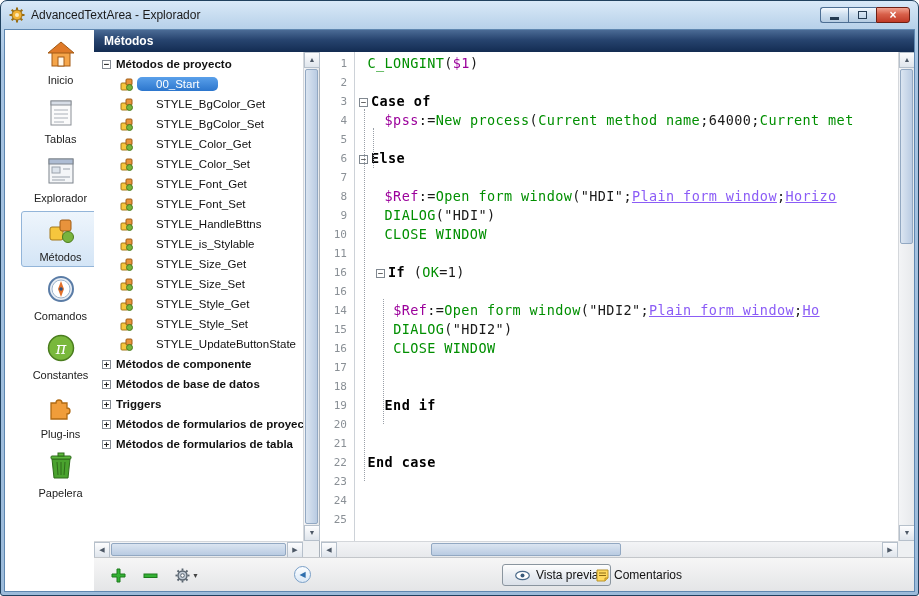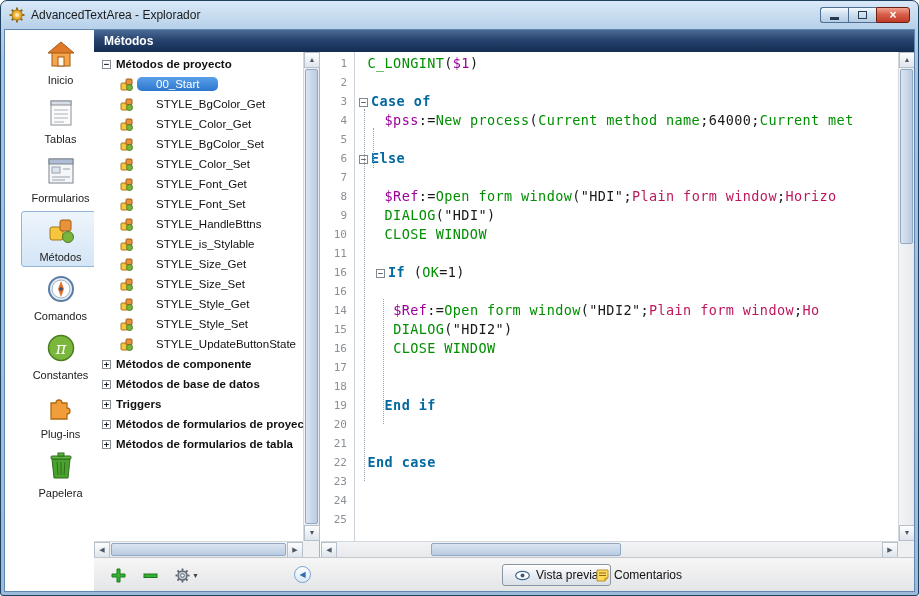--- a/index.html
+++ b/index.html
@@ -45,24 +45,24 @@
   .m-icon{display:inline-block;width:13px;height:13px;margin-right:4px;flex:none;}
   .item-label{padding:1px 19px;border-radius:5px;}
   .item-label.selected{background:linear-gradient(180deg,#5aa0ea,#2c76cd);color:#fff;}
   
   .editor{position:absolute;left:227px;top:0;right:0;bottom:0;background:#fff;}
   .gutter{position:absolute;left:0;top:0;width:34px;bottom:16px;border-right:1px solid #cdd2d8;padding-top:2px;}
   .ln{height:19px;line-height:19px;font-family:"DejaVu Sans Mono",monospace;font-size:11px;color:#8a9096;text-align:right;padding-right:7px;}
   .code-area{position:absolute;left:35px;top:0;right:16px;bottom:16px;overflow:hidden;padding:2px 0 0 3px;}
   .code-line{height:19px;line-height:19px;white-space:pre;font-family:"DejaVu Sans Mono",monospace;font-size:13.5px;letter-spacing:0.4px;}
   .tok-pl{color:#1a1a1a;}
-  .tok-kw{color:#0369a1;font-weight:bold;}
+  .tok-kw{color:#000000;font-weight:bold;}
   .tok-cmd{color:#008f00;}
   .tok-var{color:#9b009b;}
-  .tok-const{color:#be185d;}
+  .tok-const{color:#8b5cf6;text-decoration:underline;}
   .fold-box{display:inline-block;width:9px;height:9px;border:1px solid #808890;background:#fff;color:#303030;
     font-size:9px;line-height:7px;text-align:center;margin-right:3px;vertical-align:1px;letter-spacing:0;}
   .fold-guide{position:absolute;width:0;border-left:1px dotted #9aa0a8;}
   
   .vscroll{position:absolute;right:0;top:0;width:16px;background:linear-gradient(90deg,#f3f4f6,#e7e9ec);border-left:1px solid #d4d7db;}
   .hscroll{position:absolute;left:0;height:16px;bottom:0;background:linear-gradient(180deg,#f3f4f6,#e7e9ec);border-top:1px solid #d4d7db;}
   .sb-btn{position:absolute;width:16px;height:16px;border:1px solid #b6c0cb;background:linear-gradient(180deg,#fdfdfe,#dfe5ec);
     color:#4d5866;font-size:7px;line-height:14px;text-align:center;}
   .sb-thumb{position:absolute;background:linear-gradient(90deg,#dbe5f1,#b9cbe2);border:1px solid #92a8c2;border-radius:2px;}
   .hscroll .sb-thumb{background:linear-gradient(180deg,#dbe5f1,#b9cbe2);}
@@ -145,21 +145,21 @@
         <span>
           <svg width="28" height="30">
               <rect x="2" y="3" width="24" height="24" fill="#f4f6f8" stroke="#7d838c"></rect>
               <rect x="2" y="3" width="24" height="5" fill="#aebdd4" stroke="#7d838c"></rect>
               <rect x="5" y="11" width="8" height="6" fill="#dde4ec" stroke="#9aa2ac"></rect>
               <line x1="16" y1="13" x2="23" y2="13" stroke="#9aa2ac"></line>
               <line x1="5" y1="21" x2="23" y2="21" stroke="#9aa2ac"></line>
               <line x1="5" y1="24" x2="18" y2="24" stroke="#9aa2ac"></line>
             </svg>
         </span>
-        <span class="side-label">Formularios</span>
+        <span class="side-label">Explorador</span>
       </div>
       <div class="side-item selected">
         <span>
           <svg width="30" height="30">
               <rect x="4" y="12" width="13" height="13" rx="2" fill="#f6c63d" stroke="#a4781a"></rect>
               <rect x="14" y="5" width="11" height="11" rx="2" fill="#e8933c" stroke="#a05c14"></rect>
               <circle cx="22" cy="22" r="5.5" fill="#79b43e" stroke="#4d7d1d"></circle>
             </svg>
         </span>
         <span class="side-label">Métodos</span>
@@ -235,29 +235,29 @@
                     <circle cx="9.5" cy="9.5" r="3" fill="#79b43e" stroke="#4d7d1d"></circle>
                   </svg></span>
                 <span class="item-label">STYLE_BgColor_Get</span>
               </div>
               <div class="tree-row child">
                 <span class="m-icon"><svg width="13" height="13">
                     <rect x="1" y="5" width="7" height="7" rx="1" fill="#f6c63d" stroke="#a4781a"></rect>
                     <rect x="6" y="1" width="6" height="6" rx="1" fill="#e8933c" stroke="#a05c14"></rect>
                     <circle cx="9.5" cy="9.5" r="3" fill="#79b43e" stroke="#4d7d1d"></circle>
                   </svg></span>
+                <span class="item-label">STYLE_BgColor_Set</span>
+              </div>
+              <div class="tree-row child">
+                <span class="m-icon"><svg width="13" height="13">
+                    <rect x="1" y="5" width="7" height="7" rx="1" fill="#f6c63d" stroke="#a4781a"></rect>
+                    <rect x="6" y="1" width="6" height="6" rx="1" fill="#e8933c" stroke="#a05c14"></rect>
+                    <circle cx="9.5" cy="9.5" r="3" fill="#79b43e" stroke="#4d7d1d"></circle>
+                  </svg></span>
                 <span class="item-label">STYLE_Color_Get</span>
-              </div>
-              <div class="tree-row child">
-                <span class="m-icon"><svg width="13" height="13">
-                    <rect x="1" y="5" width="7" height="7" rx="1" fill="#f6c63d" stroke="#a4781a"></rect>
-                    <rect x="6" y="1" width="6" height="6" rx="1" fill="#e8933c" stroke="#a05c14"></rect>
-                    <circle cx="9.5" cy="9.5" r="3" fill="#79b43e" stroke="#4d7d1d"></circle>
-                  </svg></span>
-                <span class="item-label">STYLE_BgColor_Set</span>
               </div>
               <div class="tree-row child">
                 <span class="m-icon"><svg width="13" height="13">
                     <rect x="1" y="5" width="7" height="7" rx="1" fill="#f6c63d" stroke="#a4781a"></rect>
                     <rect x="6" y="1" width="6" height="6" rx="1" fill="#e8933c" stroke="#a05c14"></rect>
                     <circle cx="9.5" cy="9.5" r="3" fill="#79b43e" stroke="#4d7d1d"></circle>
                   </svg></span>
                 <span class="item-label">STYLE_Color_Set</span>
               </div>
               <div class="tree-row child">

